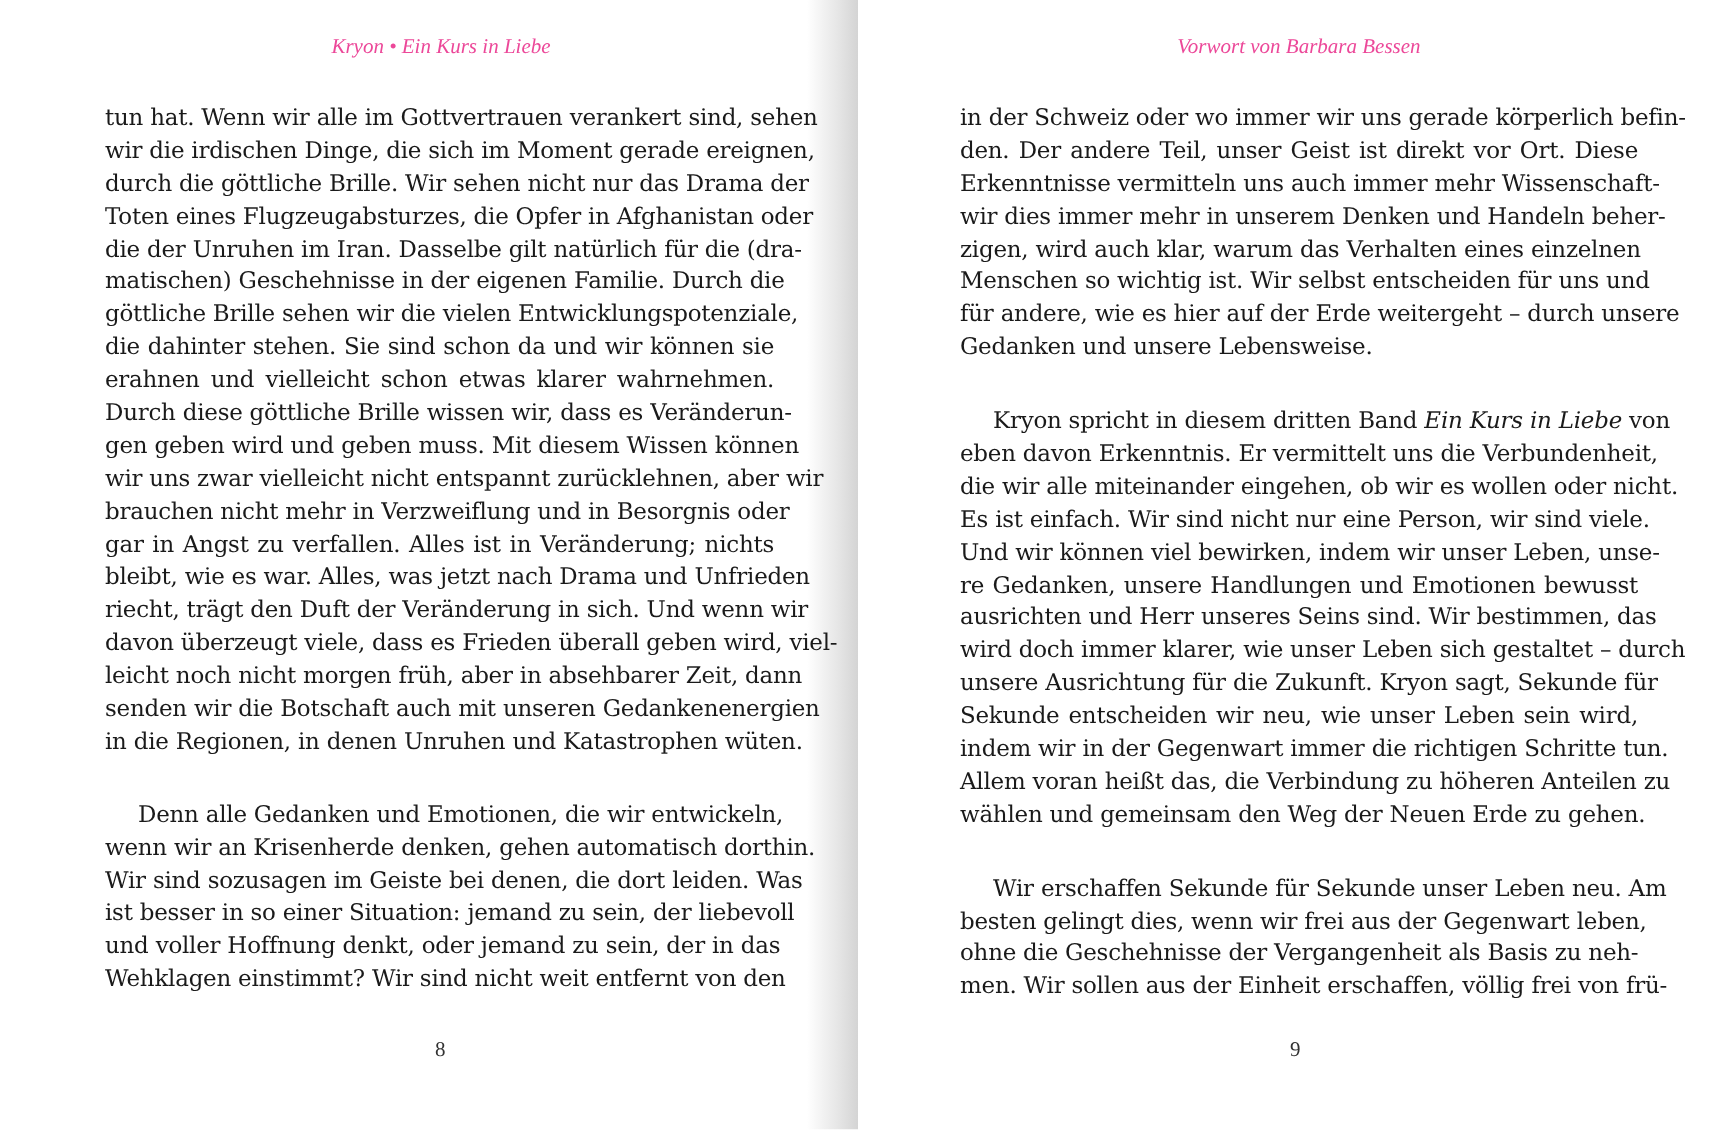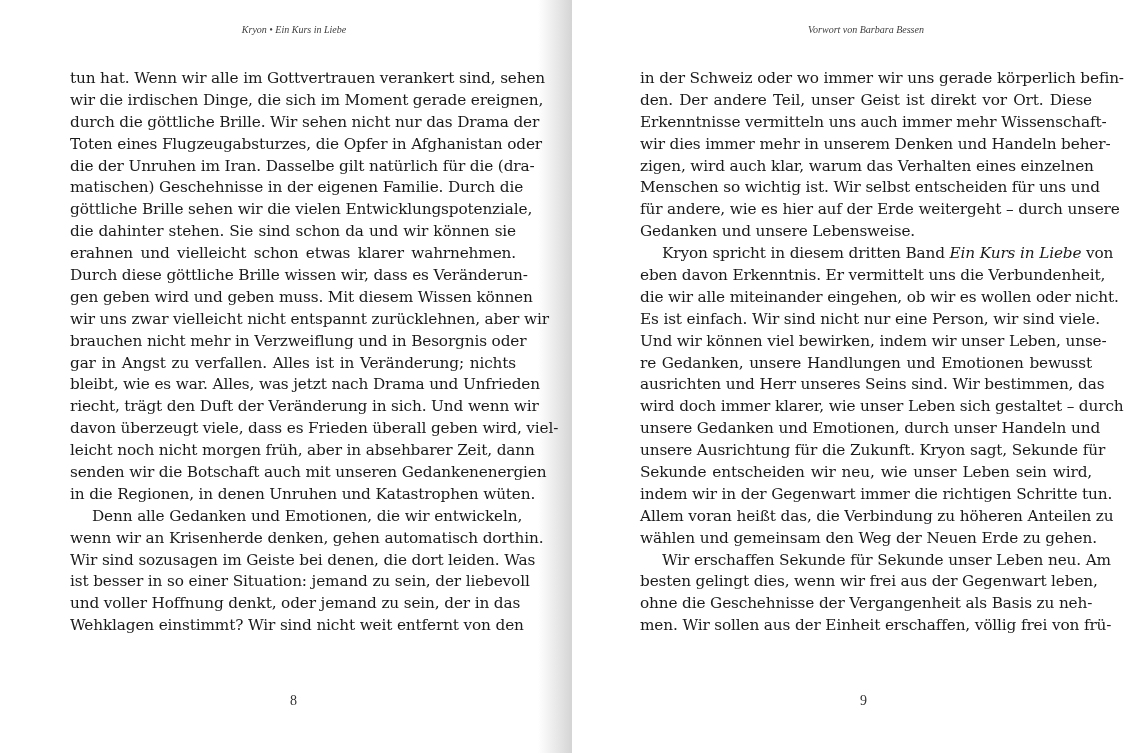--- a/index.html
+++ b/index.html
@@ -12,36 +12,36 @@
   .page {
     position: absolute; top: 0; height: 753px; background: #ffffff;
   }
   .page.left { left: 0; width: 572px; }
   .page.right { left: 572px; width: 665px; }
   .gutter-left {
     position: absolute; top: 0; left: 538px; width: 34px; height: 753px;
     background: linear-gradient(to right, rgba(255,255,255,0) 0%, #e6e6e6 60%, #d4d4d4 100%);
   }
   .running-head {
-    position: absolute; top: 24px; font-style: italic; font-size: 10px;
+    position: absolute; top: 24px; font-style: italic; font-size: 14px;
     font-family: "Liberation Serif", serif;
-    color: #404040; text-align: center;
+    color: #ec4899; text-align: center;
   }
   .left .running-head { left: 72px; width: 444px; }
   .right .running-head { left: 68px; width: 452px; }
   .body-text {
     position: absolute; top: 68px;
     font-size: 15.3px; line-height: 21.9px;
     text-align: justify; letter-spacing: -0.15px;
   }
   .left .body-text { left: 70px; width: 446px; }
   .right .body-text { left: 68px; width: 452px; }
   .line { display: block; height: 21.9px; white-space: nowrap; text-align: justify; text-align-last: justify; }
   .line.last { text-align-last: left; }
-  .line.indent { padding-left: 22px; }
+  .line.indent { padding-left: 22px; margin-top: 27px; }
   .page-number {
     position: absolute; top: 693px; font-size: 14px; color: #333;
     font-family: "Liberation Serif", serif;
   }
   .left .page-number { left: 290px; }
   .right .page-number { left: 288px; }
   em { font-style: italic; }
 </style>
 </head>
 <body>
@@ -93,21 +93,20 @@
       <span class="line">für andere, wie es hier auf der Erde weitergeht – durch unsere</span>
       <span class="line last">Gedanken und unsere Lebensweise.</span>
       <span class="line indent">Kryon spricht in diesem dritten Band <em>Ein Kurs in Liebe</em> von</span>
       <span class="line">eben davon Erkenntnis. Er vermittelt uns die Verbundenheit,</span>
       <span class="line">die wir alle miteinander eingehen, ob wir es wollen oder nicht.</span>
       <span class="line">Es ist einfach. Wir sind nicht nur eine Person, wir sind viele.</span>
       <span class="line">Und wir können viel bewirken, indem wir unser Leben, unse-</span>
       <span class="line">re Gedanken, unsere Handlungen und Emotionen bewusst</span>
       <span class="line">ausrichten und Herr unseres Seins sind. Wir bestimmen, das</span>
       <span class="line">wird doch immer klarer, wie unser Leben sich gestaltet – durch</span>
-      <span class="line">unsere Gedanken und Emotionen, durch unser Handeln und</span>
       <span class="line">unsere Ausrichtung für die Zukunft. Kryon sagt, Sekunde für</span>
       <span class="line">Sekunde entscheiden wir neu, wie unser Leben sein wird,</span>
       <span class="line">indem wir in der Gegenwart immer die richtigen Schritte tun.</span>
       <span class="line">Allem voran heißt das, die Verbindung zu höheren Anteilen zu</span>
       <span class="line last">wählen und gemeinsam den Weg der Neuen Erde zu gehen.</span>
       <span class="line indent">Wir erschaffen Sekunde für Sekunde unser Leben neu. Am</span>
       <span class="line">besten gelingt dies, wenn wir frei aus der Gegenwart leben,</span>
       <span class="line">ohne die Geschehnisse der Vergangenheit als Basis zu neh-</span>
       <span class="line">men. Wir sollen aus der Einheit erschaffen, völlig frei von frü-</span>
     </div>

